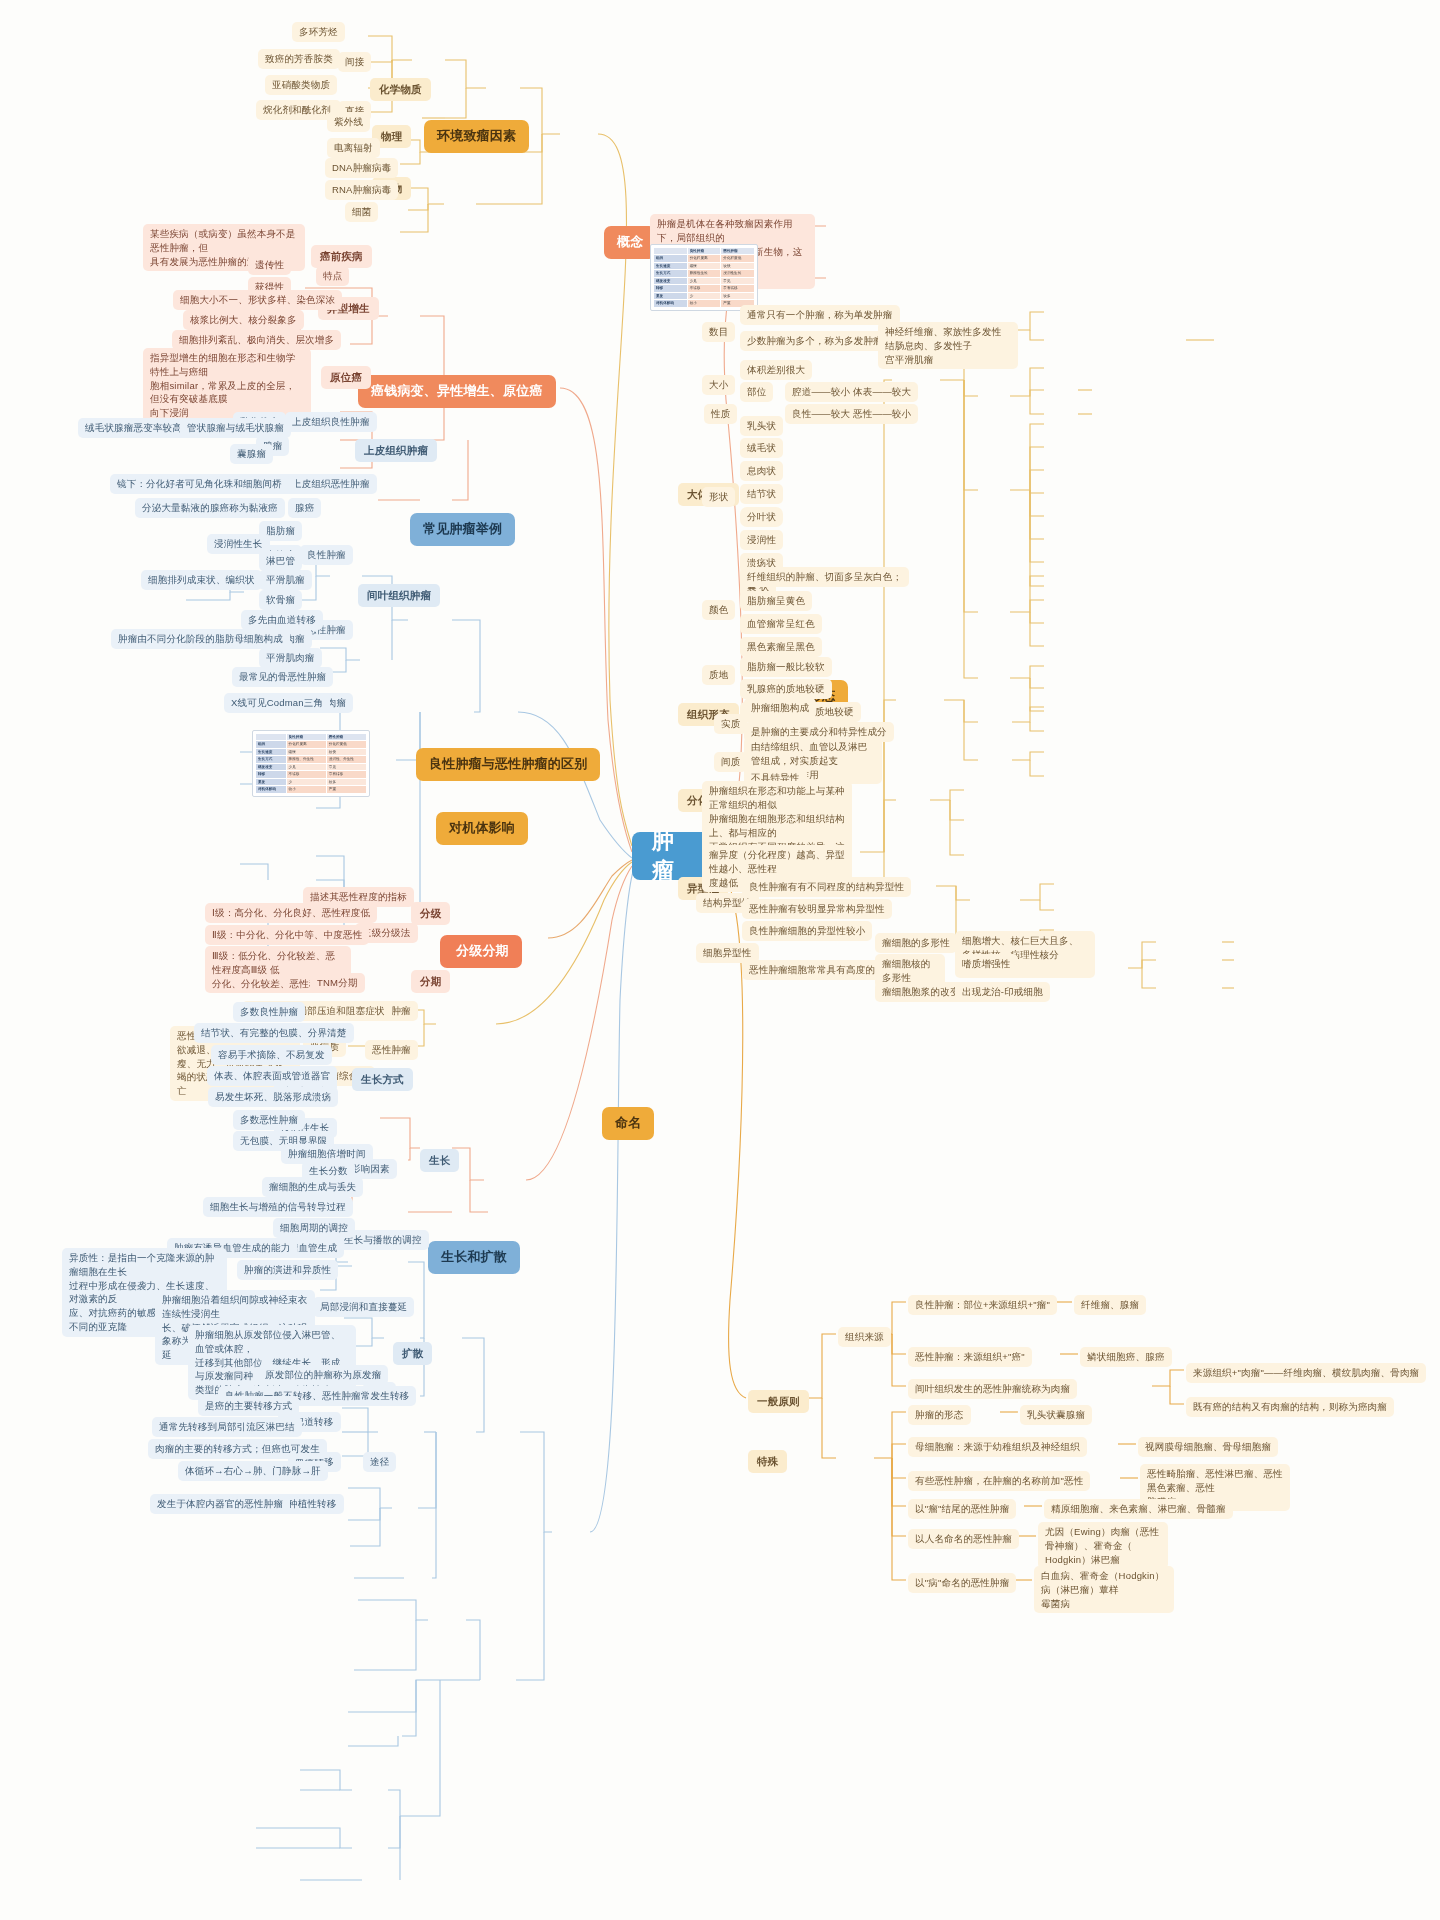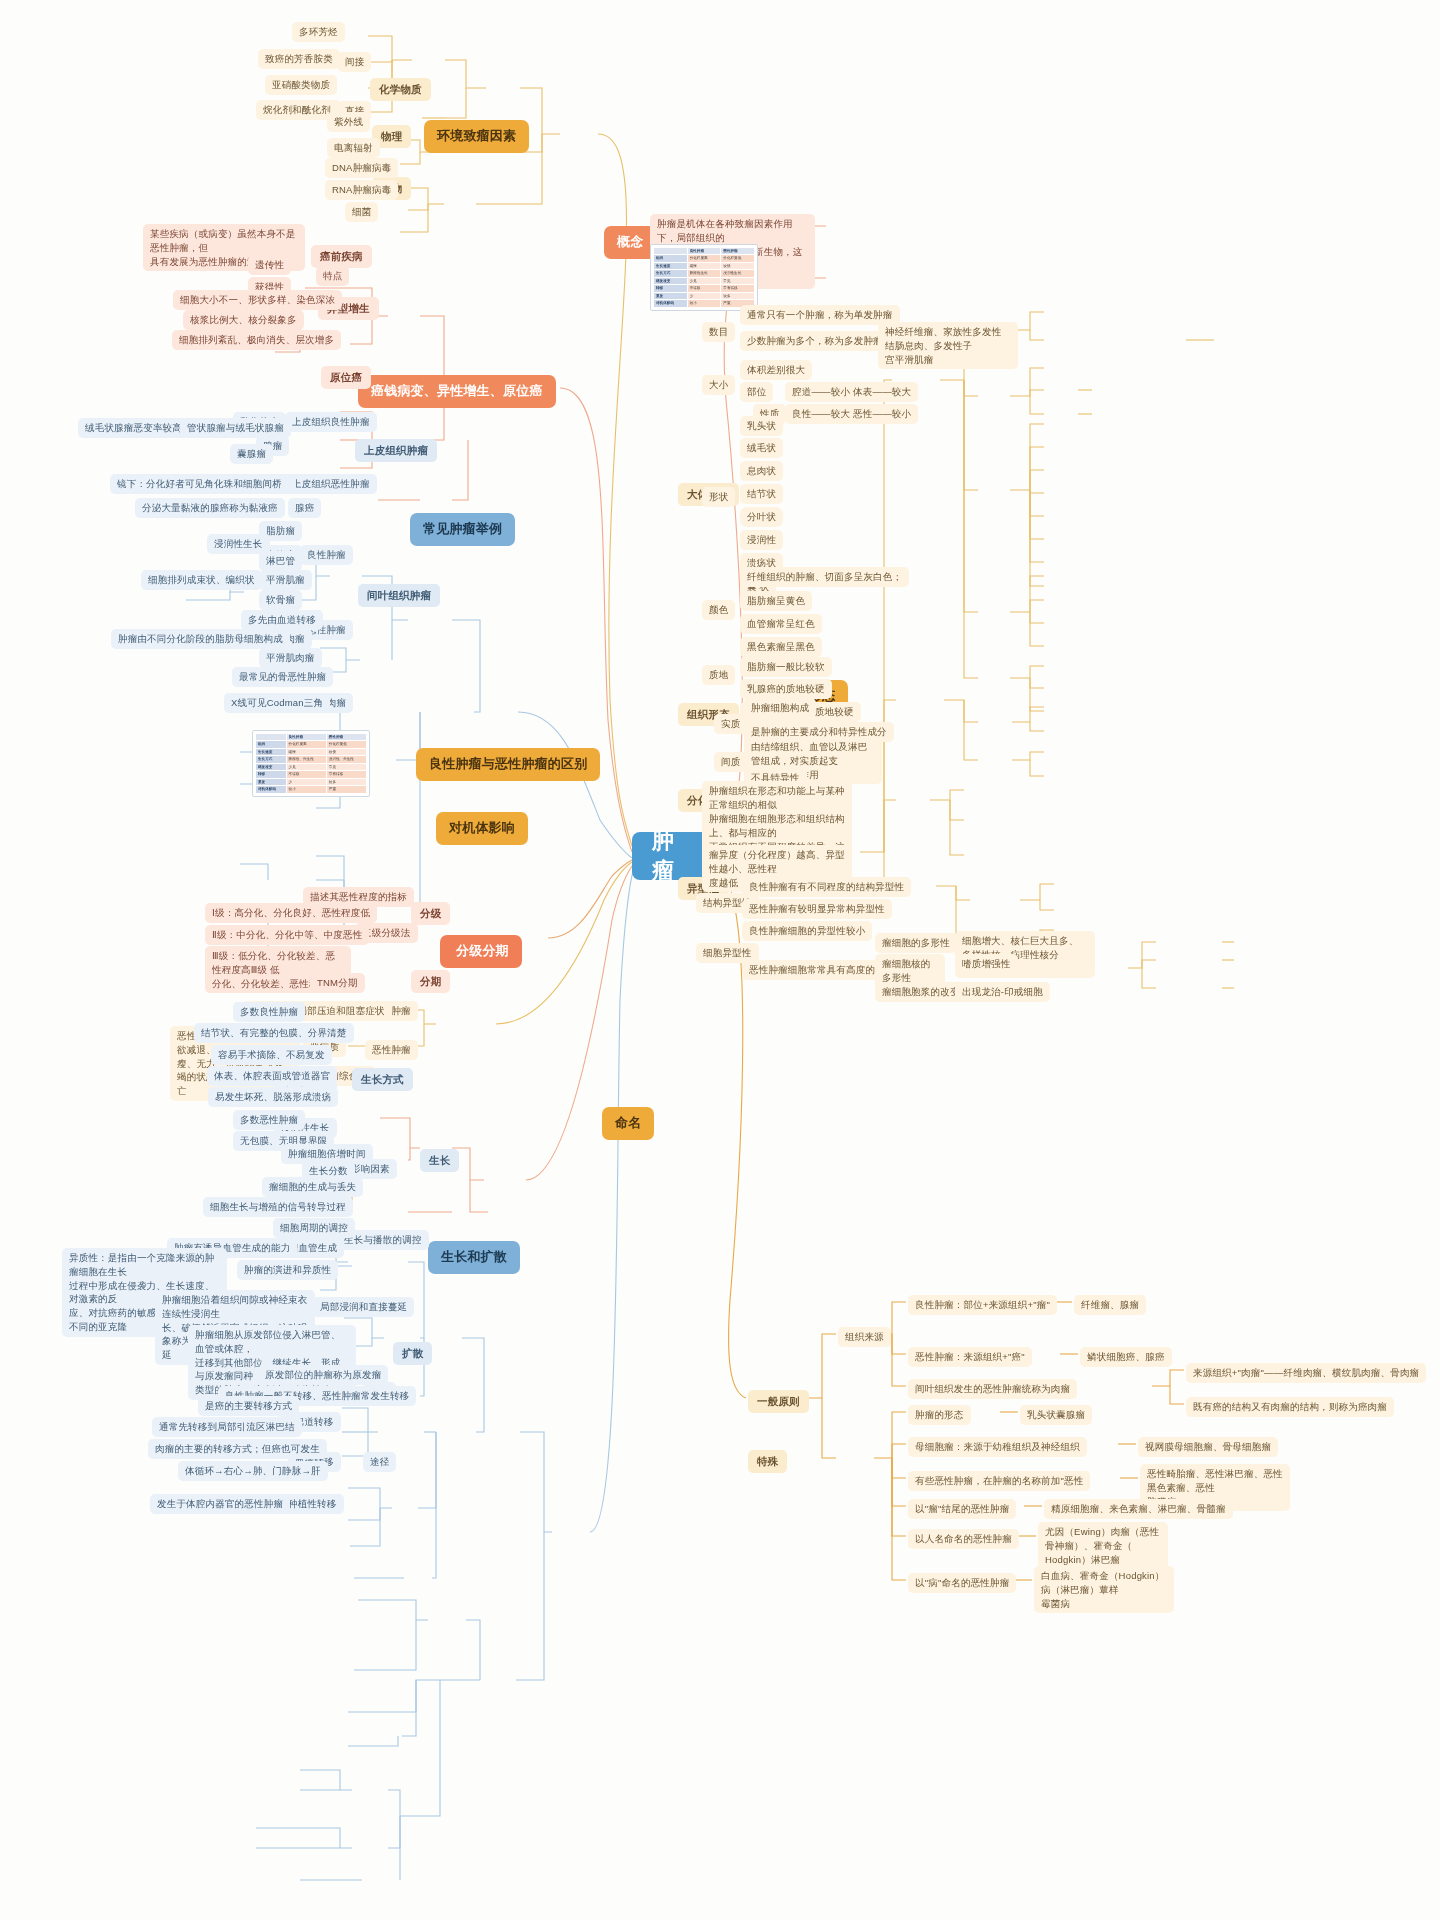--- a/index.html
+++ b/index.html
@@ -375,20 +375,23 @@
   <div class="node r" style="left:143px; top:224px; width:162px;"><span>某些疾病（或病变）虽然本身不是恶性肿瘤，但
 具有发展为恶性肿瘤的潜能</span></div>
   <div class="node r" style="left:316px; top:266px;"><span>特点</span></div>
   <div class="node r" style="left:248px; top:255px;"><span>遗传性</span></div>
   <div class="node r" style="left:248px; top:277px;"><span>获得性</span></div>
   <div class="node r lvl2" style="left:318px; top:297px;"><span>异型增生</span></div>
   <div class="node r" style="left:173px; top:290px;"><span>细胞大小不一、形状多样、染色深浓</span></div>
   <div class="node r" style="left:183px; top:310px;"><span>核浆比例大、核分裂象多</span></div>
   <div class="node r" style="left:172px; top:330px;"><span>细胞排列紊乱、极向消失、层次增多</span></div>
   <div class="node r lvl2" style="left:321px; top:366px;"><span>原位癌</span></div>
+  <div class="node r" style="left:143px; top:348px; width:168px;"><span>指异型增生的细胞在形态和生物学特性上与癌细
+胞相similar，常累及上皮的全层，但没有突破基底膜
+向下浸润</span></div>
 
   <div class="node b lvl2" style="left:355px; top:439px;"><span>上皮组织肿瘤</span></div>
   <div class="node b" style="left:285px; top:412px;"><span>上皮组织良性肿瘤</span></div>
   <div class="node b" style="left:285px; top:474px;"><span>上皮组织恶性肿瘤</span></div>
   <div class="node b" style="left:233px; top:412px;"><span>乳头状瘤</span></div>
   <div class="node b" style="left:256px; top:436px;"><span>腺瘤</span></div>
   <div class="node b" style="left:230px; top:444px;"><span>囊腺瘤</span></div>
   <div class="node b" style="left:78px; top:418px;"><span>绒毛状腺瘤恶变率较高</span></div>
   <div class="node b" style="left:180px; top:418px;"><span>管状腺瘤与绒毛状腺瘤</span></div>
   <div class="node b" style="left:233px; top:474px;"><span>鳞状细胞癌</span></div>
@@ -591,21 +594,21 @@
   <div class="node y" style="left:702px; top:600px;"><span>颜色</span></div>
   <div class="node y" style="left:702px; top:665px;"><span>质地</span></div>
 
   <div class="node y" style="left:740px; top:305px;"><span>通常只有一个肿瘤，称为单发肿瘤</span></div>
   <div class="node y" style="left:740px; top:331px;"><span>少数肿瘤为多个，称为多发肿瘤</span></div>
   <div class="node y" style="left:878px; top:322px; width:140px;"><span>神经纤维瘤、家族性多发性结肠息肉、多发性子
 宫平滑肌瘤</span></div>
 
   <div class="node y" style="left:740px; top:360px;"><span>体积差别很大</span></div>
   <div class="node y" style="left:740px; top:382px;"><span>部位</span></div>
-  <div class="node y" style="left:753px; top:404px;"><span>性质</span></div>
+  <div class="node y" style="left:704px; top:404px;"><span>性质</span></div>
   <div class="node y" style="left:785px; top:382px;"><span>腔道——较小  体表——较大</span></div>
   <div class="node y" style="left:785px; top:404px;"><span>良性——较大  恶性——较小</span></div>
 
   <div class="node y" style="left:740px; top:416px;"><span>乳头状</span></div>
   <div class="node y" style="left:740px; top:438px;"><span>绒毛状</span></div>
   <div class="node y" style="left:740px; top:461px;"><span>息肉状</span></div>
   <div class="node y" style="left:740px; top:484px;"><span>结节状</span></div>
   <div class="node y" style="left:740px; top:507px;border-radius:7px;"><span>分叶状</span></div>
   <div class="node y" style="left:740px; top:530px;"><span>浸润性</span></div>
   <div class="node y" style="left:740px; top:553px;"><span>溃疡状</span></div>

